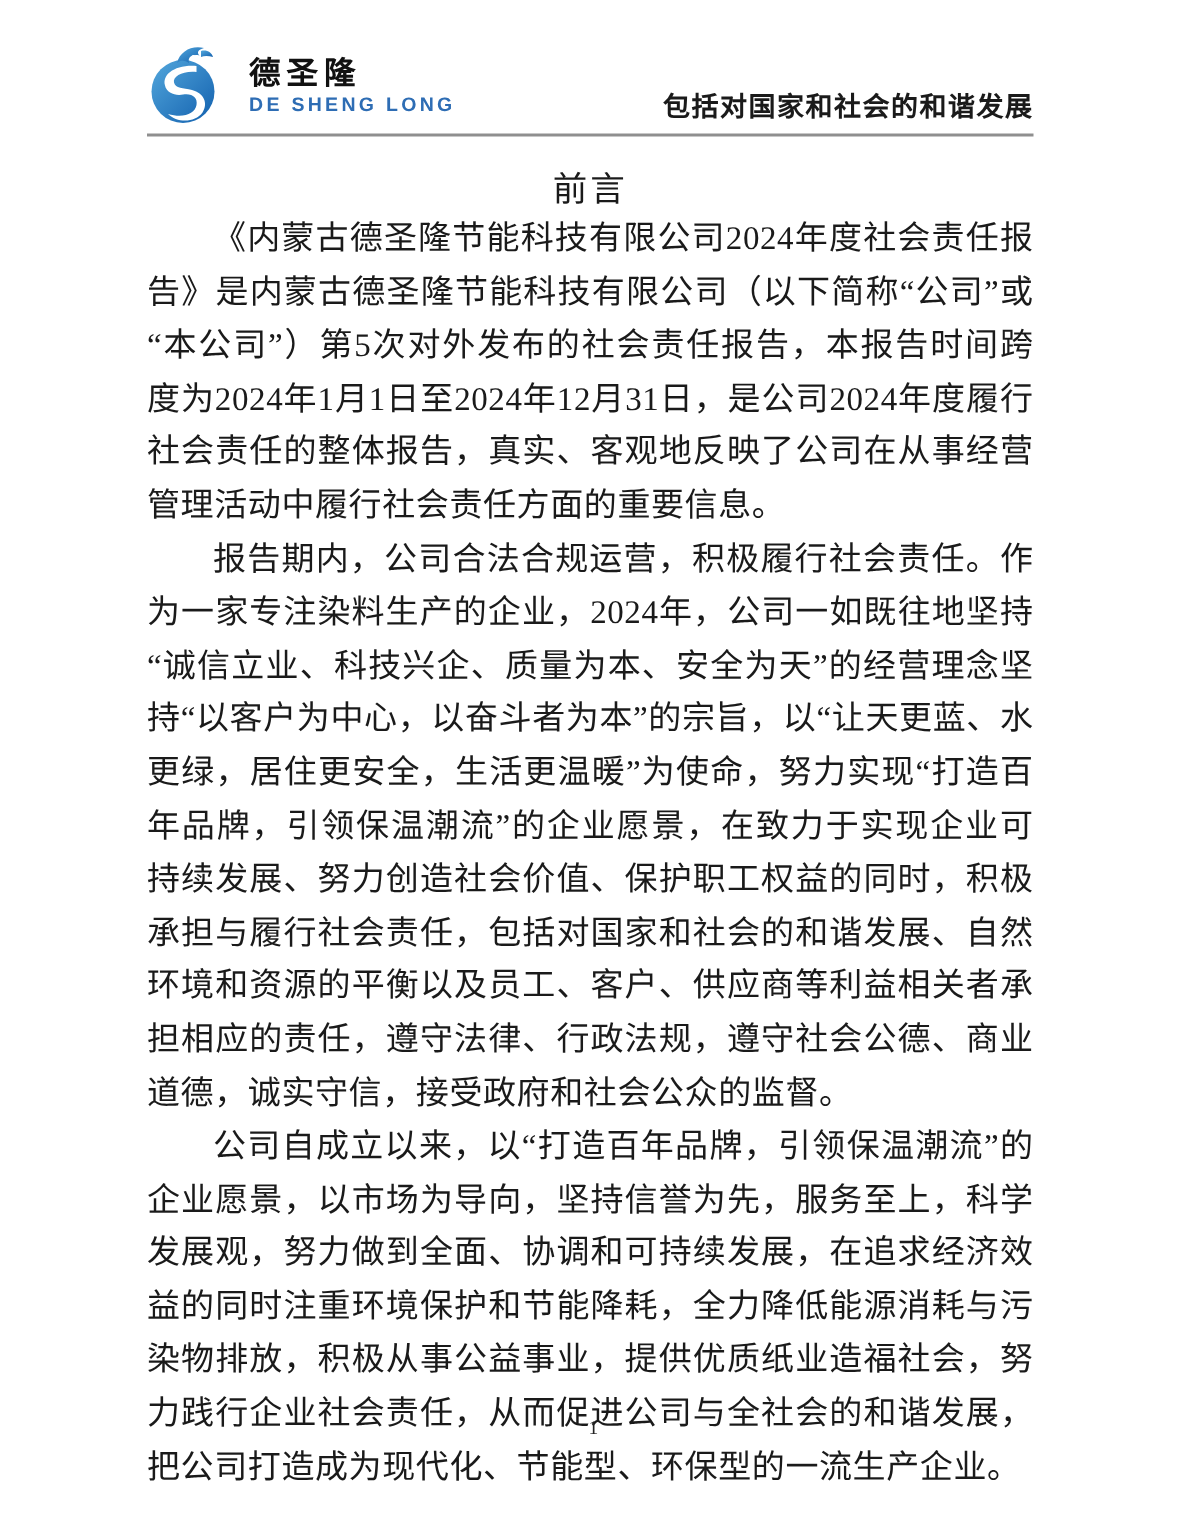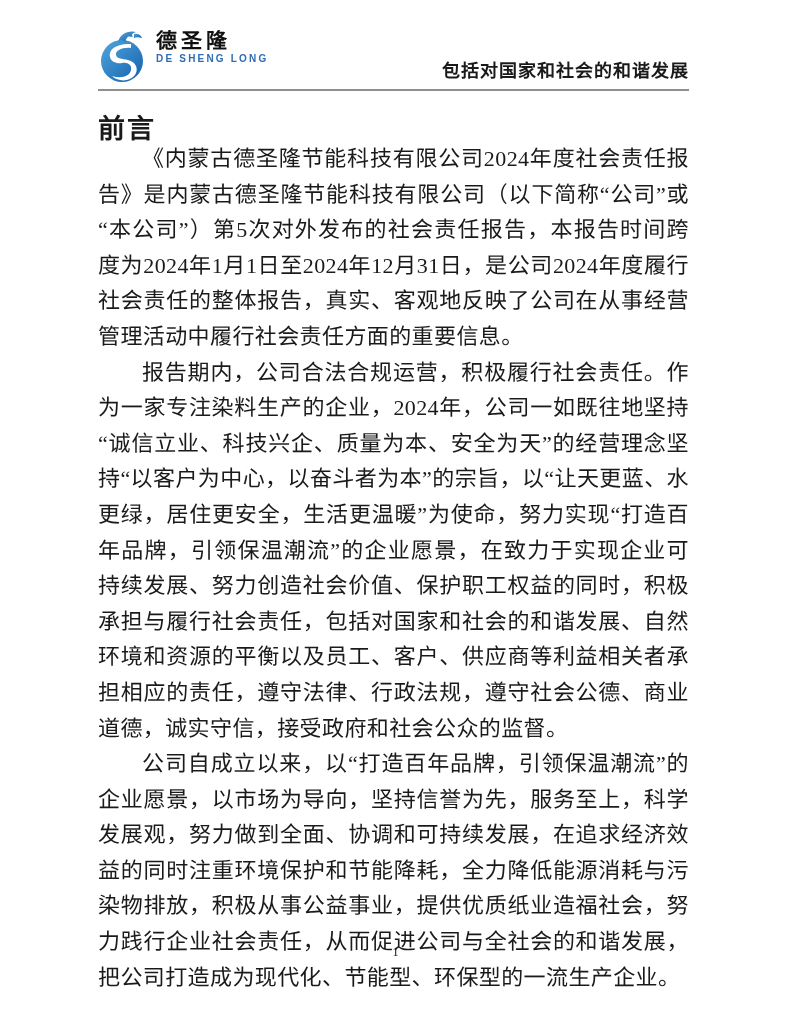--- a/index.html
+++ b/index.html
@@ -24,21 +24,22 @@
     top: 30px;
     width: 591px;
     display: flex;
     justify-content: space-between;
     align-items: flex-end;
     border-bottom: 2px solid #8f8f8f;
     padding-bottom: 5px;
   }
   .logo {
     display: flex;
-    gap: 6px;
+    align-items: center;
+    gap: 16px;
   }
   .logo-icon {
     width: 52px;
     height: 54px;
     flex: 0 0 auto;
   }
   .logo-text {
     display: flex;
     flex-direction: column;
     line-height: 1;
@@ -46,41 +47,41 @@
   .logo-cn {
     font-family: "Liberation Sans", "DejaVu Sans", sans-serif;
     font-weight: bold;
     font-size: 21px;
     letter-spacing: 4px;
     color: #111111;
   }
   .logo-en {
     font-family: "Liberation Sans", "DejaVu Sans", sans-serif;
     font-weight: bold;
-    font-size: 10px;
+    font-size: 13px;
     letter-spacing: 2.2px;
     color: #2e6db4;
     margin-top: 3px;
   }
   .company-name {
     font-weight: bold;
     font-size: 18px;
     letter-spacing: 1px;
     white-space: nowrap;
     padding-bottom: 2px;
   }
   
   .doc-title {
     position: absolute;
     left: 98px;
     top: 107px;
     width: 591px;
-    text-align: left;
-    font-weight: bold;
-    font-size: 27px;
+    text-align: center;
+    font-weight: normal;
+    font-size: 23px;
     letter-spacing: 2px;
   }
   .doc-body {
     position: absolute;
     left: 98px;
     top: 141px;
     width: 591px;
   }
   .doc-body p {
     margin: 0;

